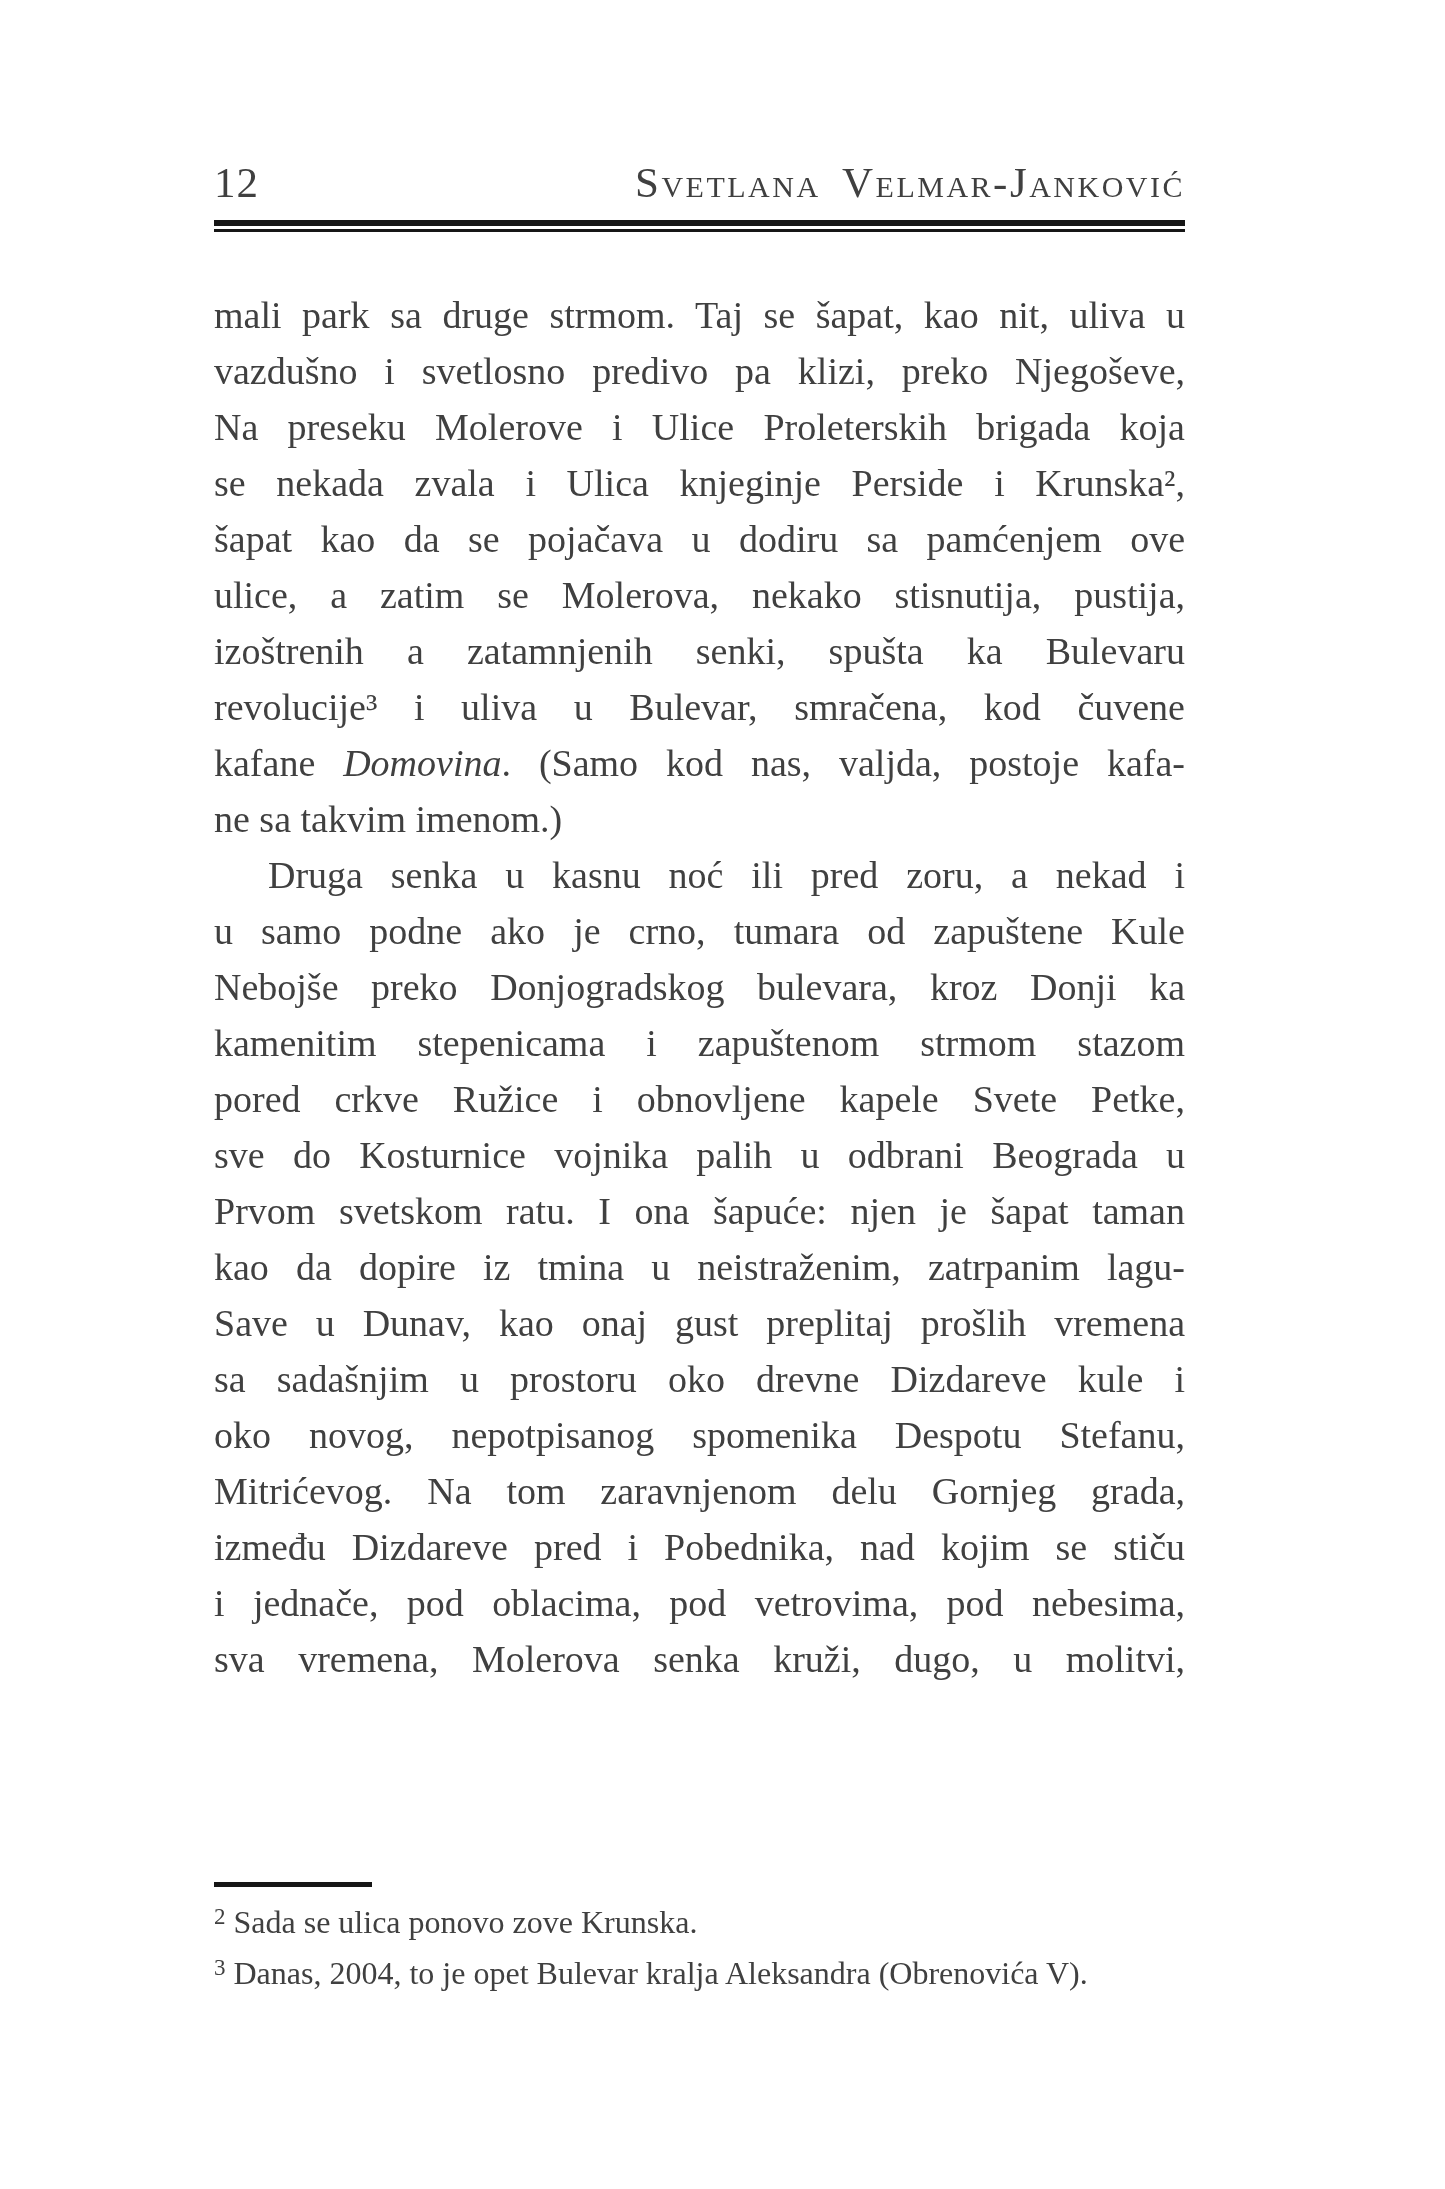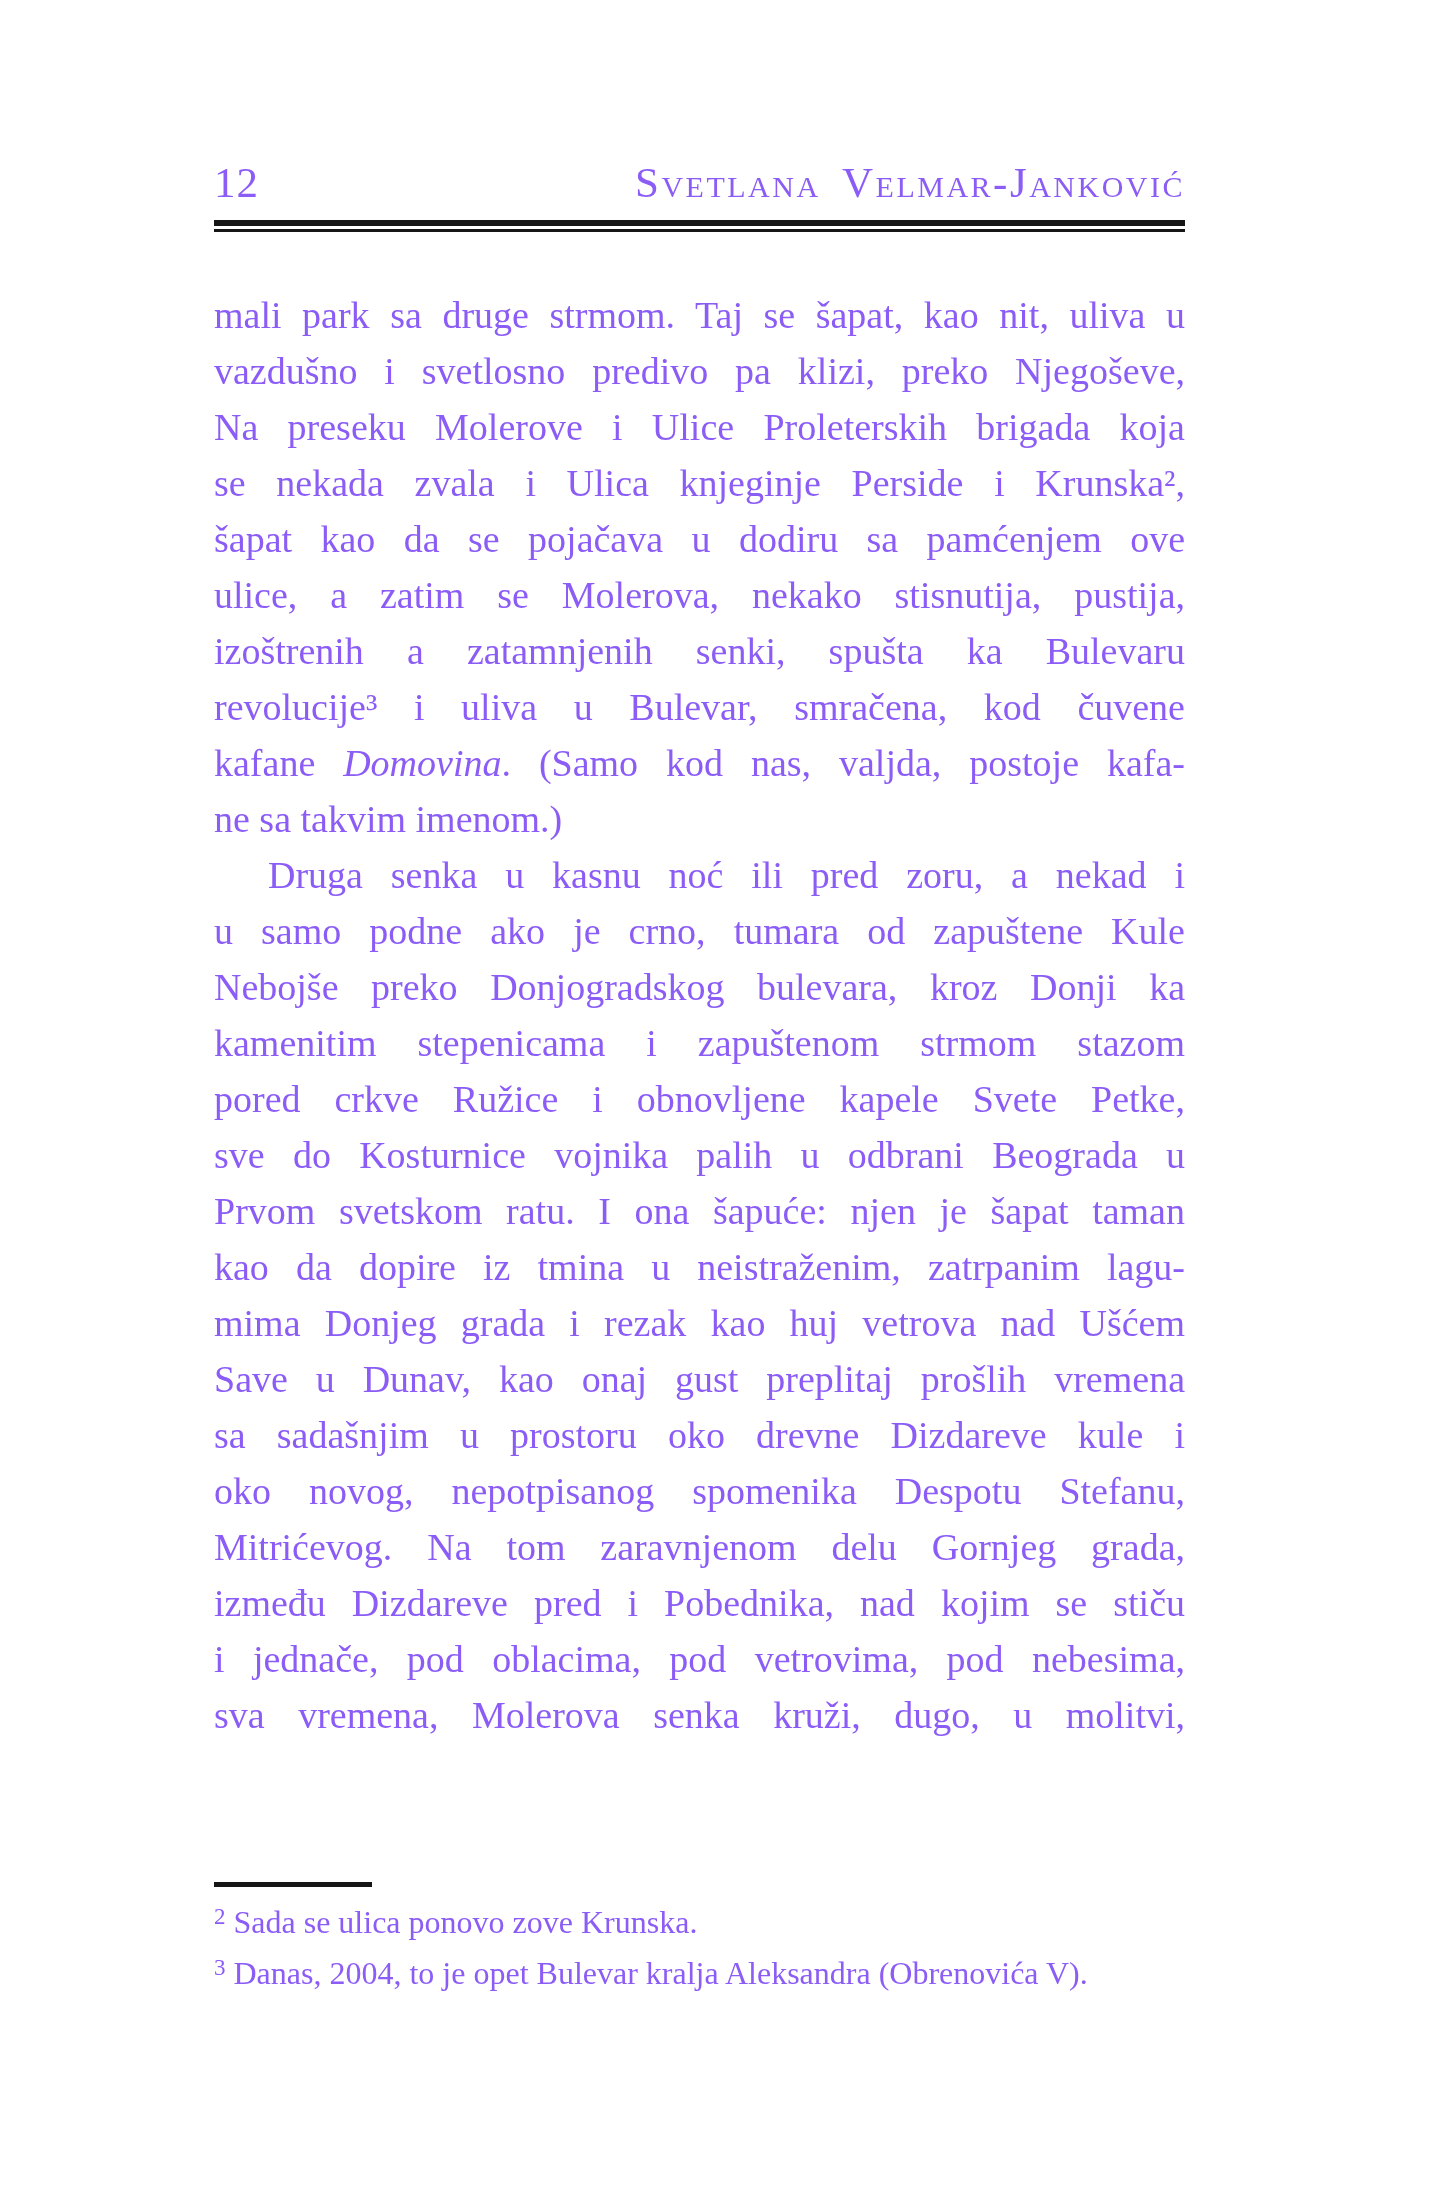--- a/index.html
+++ b/index.html
@@ -6,21 +6,21 @@
     margin: 0;
     padding: 0;
     background: #e8e8e8;
   }
   .page {
     position: relative;
     width: 1445px;
     height: 2189px;
     margin: 0 auto;
     background: #ffffff;
-    color: #8b5cf6;
+    color: #404040;
     font-family: "Liberation Serif", "DejaVu Serif", serif;
     overflow: hidden;
   }
 
   
   .page-number {
     position: absolute;
     left: 214px;
     top: 161px;
     font-size: 43px;
@@ -116,21 +116,20 @@
     <div class="line"><span>kafane </span><span class="em">Domovina</span><span>. (Samo kod nas, valjda, postoje kafa-</span></div>
     <div class="line end">ne sa takvim imenom.)</div>
     <div class="line indent">Druga senka u kasnu noć ili pred zoru, a nekad i</div>
     <div class="line">u samo podne ako je crno, tumara od zapuštene Kule</div>
     <div class="line">Nebojše preko Donjogradskog bulevara, kroz Donji ka</div>
     <div class="line">kamenitim stepenicama i zapuštenom strmom stazom</div>
     <div class="line">pored crkve Ružice i obnovljene kapele Svete Petke,</div>
     <div class="line">sve do Kosturnice vojnika palih u odbrani Beograda u</div>
     <div class="line">Prvom svetskom ratu. I ona šapuće: njen je šapat taman</div>
     <div class="line">kao da dopire iz tmina u neistraženim, zatrpanim lagu-</div>
-    <div class="line">mima Donjeg grada i rezak kao huj vetrova nad Ušćem</div>
     <div class="line">Save u Dunav, kao onaj gust preplitaj prošlih vremena</div>
     <div class="line">sa sadašnjim u prostoru oko drevne Dizdareve kule i</div>
     <div class="line">oko novog, nepotpisanog spomenika Despotu Stefanu,</div>
     <div class="line">Mitrićevog. Na tom zaravnjenom delu Gornjeg grada,</div>
     <div class="line">između Dizdareve pred i Pobednika, nad kojim se stiču</div>
     <div class="line">i jednače, pod oblacima, pod vetrovima, pod nebesima,</div>
     <div class="line">sva vremena, Molerova senka kruži, dugo, u molitvi,</div>
   </div>
 
   <div class="footnote-rule"></div>

